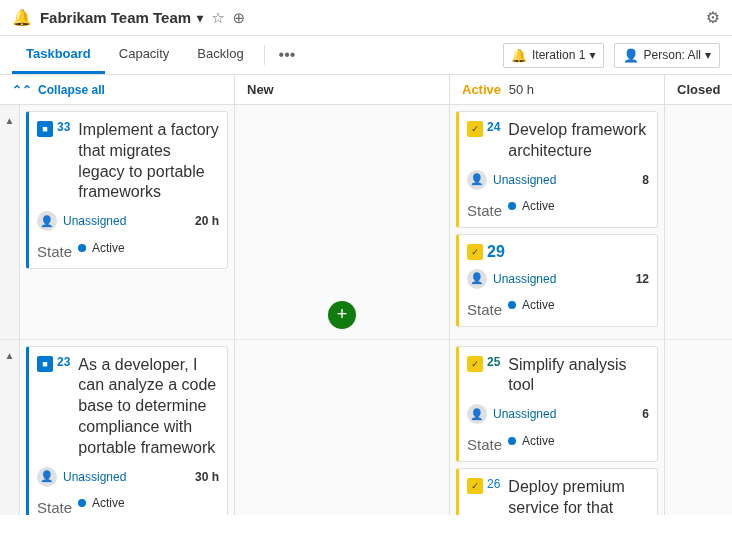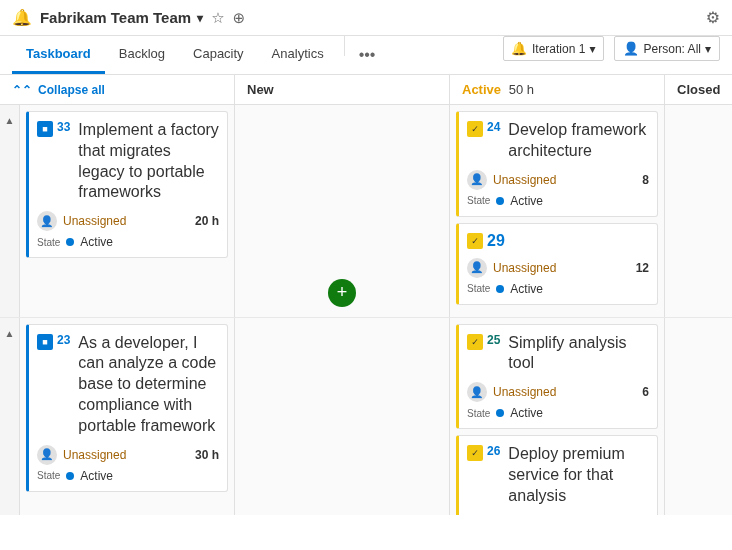--- a/index.html
+++ b/index.html
@@ -4,42 +4,42 @@
   <style>
     * { box-sizing: border-box; margin: 0; padding: 0; }
     body { font-family: 'Segoe UI', Arial, sans-serif; font-size: 13px; background: #fff; color: #333; width: 732px; height: 550px; overflow: hidden; }
 
     
     .top-bar { display: flex; align-items: center; padding: 8px 12px; border-bottom: 1px solid #e0e0e0; gap: 8px; }
     .team-name { font-size: 15px; font-weight: 600; color: #333; display: flex; align-items: center; gap: 6px; cursor: pointer; }
     .top-bar-right { margin-left: auto; display: flex; align-items: center; gap: 12px; }
 
     
-    .nav-bar { display: flex; align-items: flex-start; padding: 0 12px; border-bottom: 1px solid #e0e0e0; gap: 0; }
+    .nav-bar { display: flex; align-items: center; padding: 0 12px; border-bottom: 1px solid #e0e0e0; gap: 0; }
     .nav-item { padding: 10px 14px; font-size: 13px; color: #444; cursor: pointer; border-bottom: 3px solid transparent; text-decoration: none; }
     .nav-item.active { color: #0078d4; border-bottom: 3px solid #0078d4; font-weight: 600; }
     .nav-divider { width: 1px; height: 20px; background: #e0e0e0; margin: 0 6px; }
     .nav-more { padding: 10px 8px; color: #666; cursor: pointer; font-size: 16px; }
     .nav-right { margin-left: auto; display: flex; align-items: center; gap: 10px; }
     .nav-right-btn { display: flex; align-items: center; gap: 4px; padding: 4px 8px; border: 1px solid #d0d0d0; border-radius: 2px; cursor: pointer; font-size: 12px; color: #333; background: #fff; }
     .col-header-row-wrapper { display: flex; border-bottom: 1px solid #e0e0e0; background: #fff; }
 
     
     .card { background: #fff; border: 1px solid #e0e0e0; border-radius: 3px; margin-bottom: 6px; padding: 8px; border-left: 3px solid #0078d4; }
     .card-title-row { display: flex; align-items: flex-start; gap: 4px; margin-bottom: 8px; }
     .card-icon { width: 16px; height: 16px; border-radius: 2px; display: inline-flex; align-items: center; justify-content: center; font-size: 9px; flex-shrink: 0; margin-top: 1px; }
     .card-icon.story { background: #0078d4; color: white; }
     .card-icon.task { background: #f2c811; color: #333; }
     .card-text { font-size: 16px; color: #333; line-height: 1.3; }
     .card-footer { display: flex; align-items: center; gap: 6px; }
     .avatar { width: 20px; height: 20px; border-radius: 50%; background: #e0e0e0; display: inline-flex; align-items: center; justify-content: center; font-size: 11px; color: #666; flex-shrink: 0; }
-    .assignee { font-size: 12px; color: #a16207; }
+    .assignee { font-size: 12px; color: #0369a1; }
     .card-hours { font-weight: 600; font-size: 12px; margin-left: auto; }
     .card-state-row { display: flex; align-items: center; gap: 6px; margin-top: 4px; }
-    .state-label { font-size: 10px; color: #666; }
+    .state-label { font-size: 15px; color: #666; margin-top: 8px; }
     .state-dot { width: 8px; height: 8px; border-radius: 50%; background: #0078d4; display: inline-block; }
     .state-text { font-size: 12px; color: #333; }
 
     .add-btn { width: 28px; height: 28px; background: #107c10; border-radius: 50%; display: flex; align-items: center; justify-content: center; color: white; font-size: 18px; cursor: pointer; position: absolute; bottom: 10px; left: 50%; transform: translateX(-50%); }
 
     
     .board-row { display: flex; border-bottom: 1px solid #e8e8e8; }
     .row-toggle { width: 20px; min-width: 20px; display: flex; align-items: flex-start; justify-content: center; padding-top: 10px; background: #f5f5f5; border-right: 1px solid #e0e0e0; cursor: pointer; color: #666; font-size: 10px; }
 
     .col-header-row-wrapper { display: flex; width: 100%; }
@@ -69,23 +69,22 @@
   </span>
   <span style="color:#666;font-size:15px;cursor:pointer;">☆</span>
   <span style="color:#666;font-size:15px;cursor:pointer;">⊕</span>
   <div class="top-bar-right">
     <span style="color:#666;font-size:16px;cursor:pointer;">⚙</span>
   </div>
 </div>
 
 <div class="nav-bar">
   <a class="nav-item active">Taskboard</a>
+  <a class="nav-item">Capacity</a>
   <a class="nav-item">Backlog</a>
-  <a class="nav-item">Capacity</a>
-  <a class="nav-item">Analytics</a>
   <div class="nav-divider"></div>
   <span class="nav-more">•••</span>
   <div class="nav-right">
     <button class="nav-right-btn">
       <span style="font-size:13px;">🔔</span>
       <span>Iteration 1</span>
       <span>▾</span>
     </button>
     <button class="nav-right-btn">
       <span style="font-size:13px;">👤</span>
@@ -226,21 +225,21 @@
         <div class="card-state-row">
           <span class="state-label">State</span>
           <span class="state-dot"></span>
           <span class="state-text">Active</span>
         </div>
       </div>
 
       <div class="card" style="border-left-color:#f2c811;">
         <div class="card-title-row">
           <span class="card-icon task">✓</span>
-          <span style="font-size:12px;color:#0078d4;font-weight:700;margin-right:4px;">26</span>
+          <span style="font-size:12px;color:#0078d4;font-weight:400;margin-right:4px;">26</span>
           <span class="card-text">Deploy premium service for that analysis</span>
         </div>
       </div>
     </div>
 
     <div class="cell c3"></div>
   </div>
 
 </div>
 

